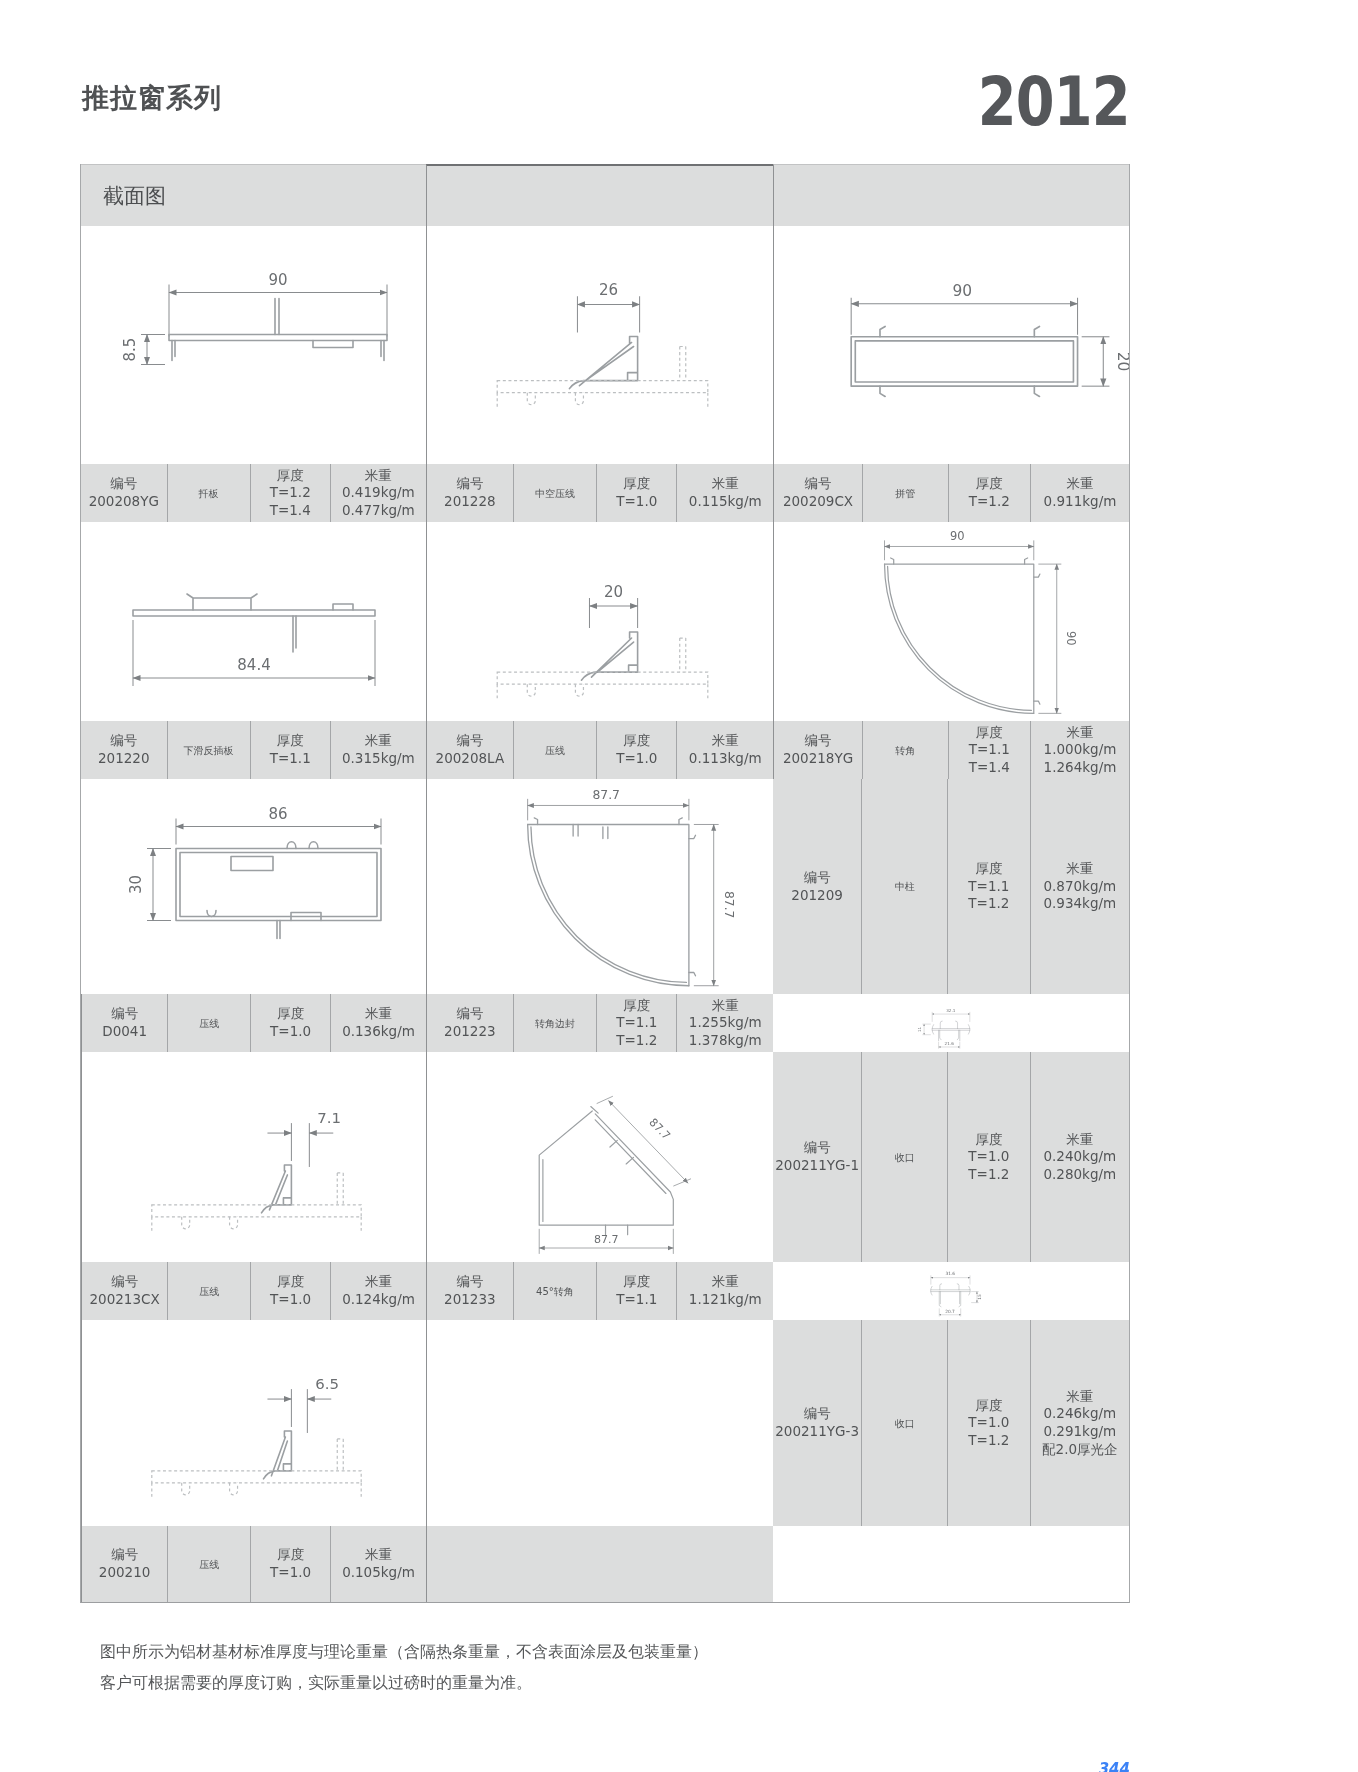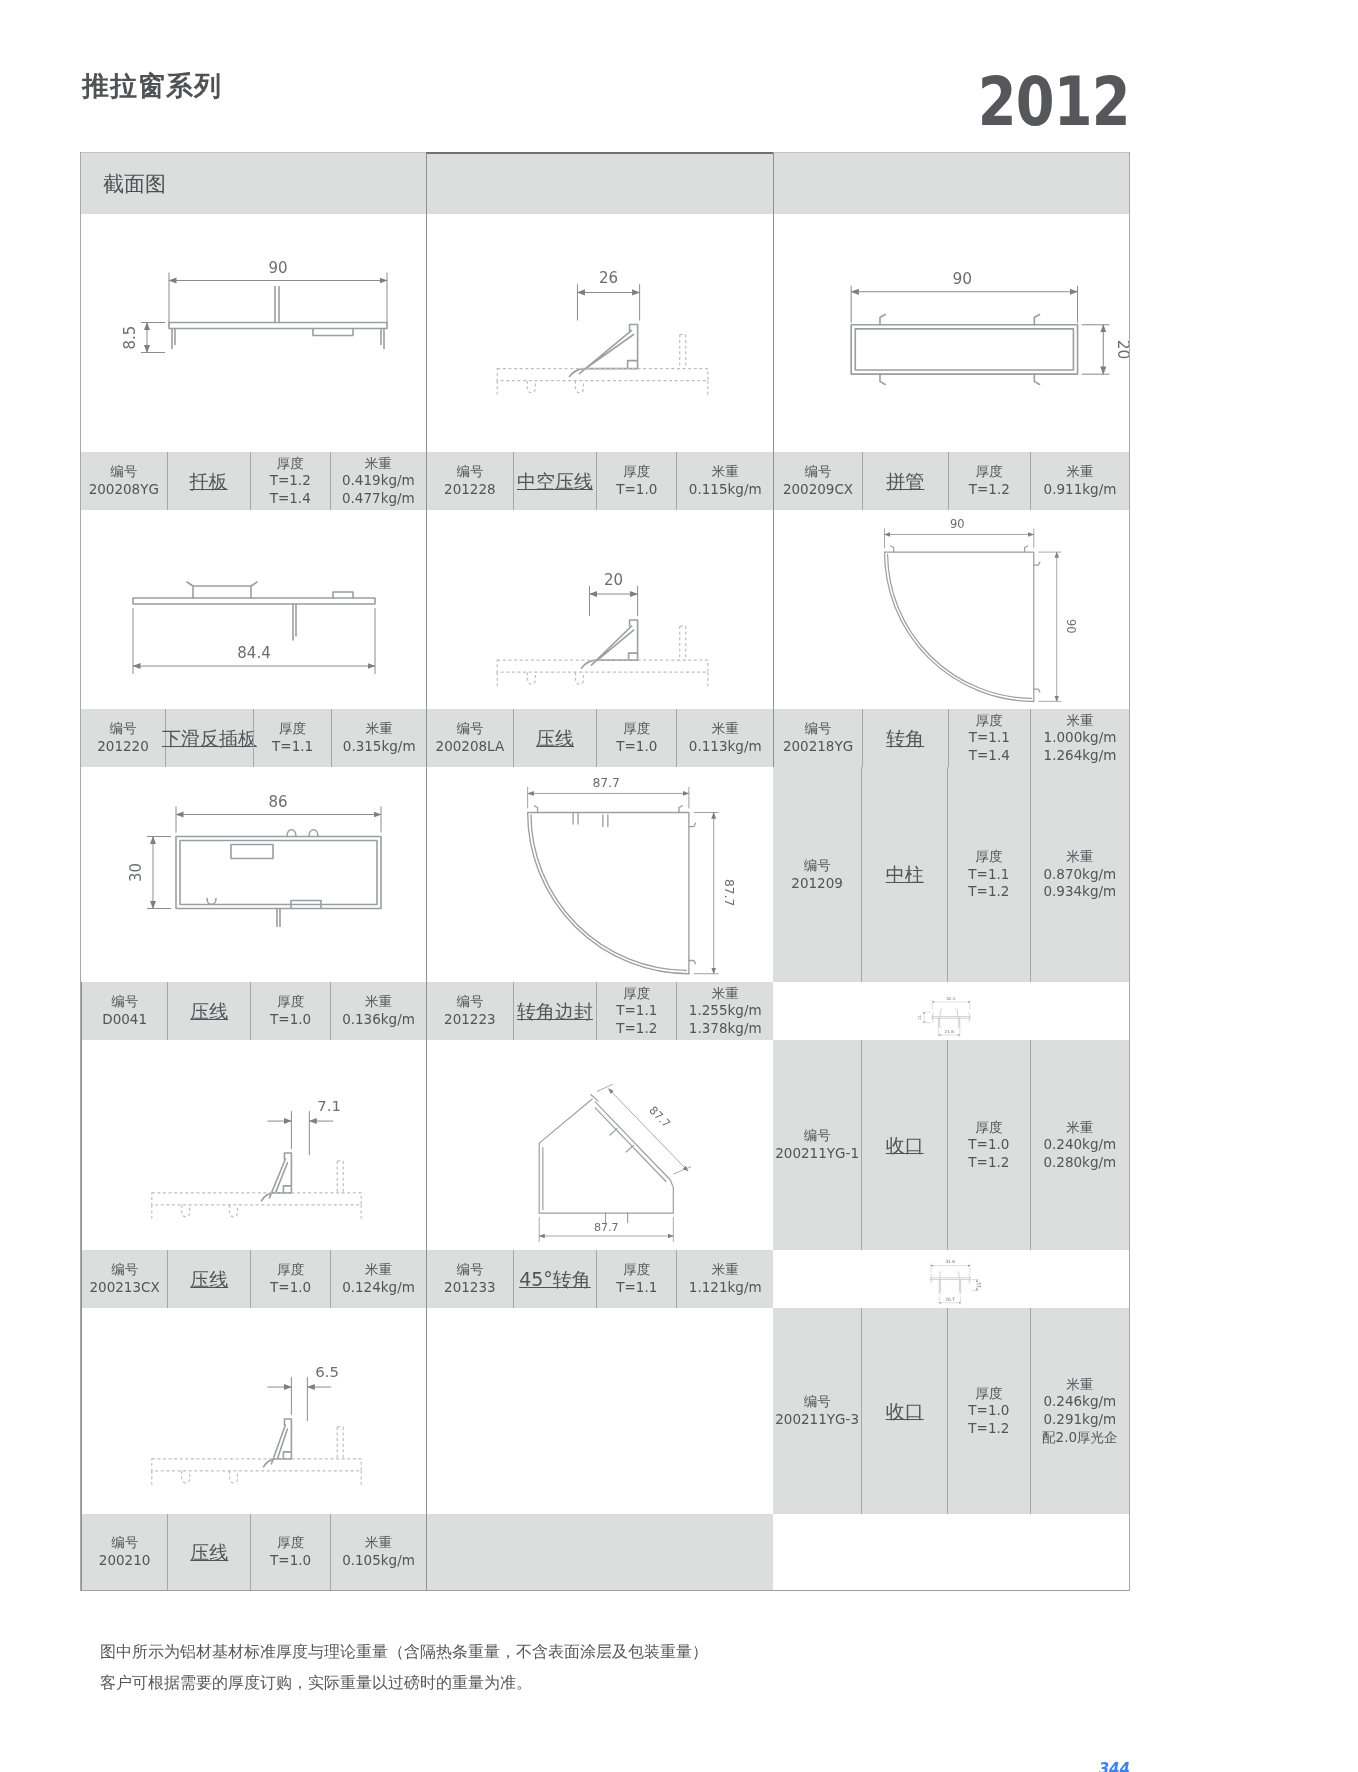--- a/index.html
+++ b/index.html
@@ -1,35 +1,35 @@
 <!DOCTYPE html>
 <html><head>
 <meta charset="utf-8">
 <style>
   html,body{margin:0;padding:0;background:#ffffff;}
   body{width:1358px;height:1772px;position:relative;font-family:"DejaVu Sans","Liberation Sans",sans-serif;color:#58595b;}
-  .page-title{position:absolute;left:82px;top:68px;font-size:27px;font-weight:bold;color:#4f5153;letter-spacing:1px;}
+  .page-title{position:absolute;left:82px;top:80px;font-size:27px;font-weight:bold;color:#4f5153;letter-spacing:1px;}
   .model-no{position:absolute;right:228px;top:62px;font-size:62px;font-weight:bold;color:#55575a;letter-spacing:-1px;transform:scale(0.9,1.08);transform-origin:right top;}
-  #tbl{position:absolute;left:80px;top:152px;width:1048px;display:grid;
+  #tbl{position:absolute;left:80px;top:164px;width:1048px;display:grid;
        grid-template-columns:345px 347px 356px;
        grid-template-rows:62px 238px 58px 199px 58px 215px 58px 210px 58px 206px 76px;
        border-left:1px solid #a6a8aa;border-right:1px solid #a6a8aa;border-bottom:1px solid #9c9ea0;}
   .c2,.c3{border-left:1px solid #8f9193;}
   .hd{background:#dcdddd;border-top:1px solid #c2c3c4;display:flex;align-items:center;}
   .hd.mid{border-top:2px solid #6f7173;}
   .hd span{padding-left:22px;font-size:21px;color:#4c4e50;}
   .dgc{background:#ffffff;overflow:hidden;display:flex;align-items:center;justify-content:center;}
   .dgc svg{width:100%;height:100%;display:block;}
   .info{background:#dcdddd;display:flex;align-items:stretch;}
   .info .ic{display:flex;flex-direction:column;justify-content:center;align-items:center;text-align:center;padding:2px 2px;}
   .info .ic + .ic{border-left:1px solid #a4a6a8;}
   .ic.code{width:25%;} .ic.name{width:24%;} .ic.th{width:23%;} .ic.wt{width:28%;}
   .ln{font-size:13.5px;line-height:1.3;color:#525456;white-space:nowrap;}
   .ln:empty{display:none;}
-  .name .ln{font-size:19px;text-decoration:underline;}
+  .name .ln{font-size:10px;}
   .p{fill:none;stroke:#9b9fa2;stroke-width:1.6;stroke-linejoin:round;stroke-linecap:round;}
   .d{fill:none;stroke:#bcbfc1;stroke-width:1.2;stroke-dasharray:3 2.6;}
   .m{fill:none;stroke:#898c8f;stroke-width:1;}
   .mt{font-size:15px;fill:#6b6e71;}
   .footnote{position:absolute;left:100px;top:1636px;font-size:16px;line-height:1.95;color:#555759;}
   .pageno{position:absolute;right:228px;top:1760px;font-size:15px;font-weight:bold;color:#3b82f6;font-style:italic;}
 </style>
 </head>
 <body>
 

